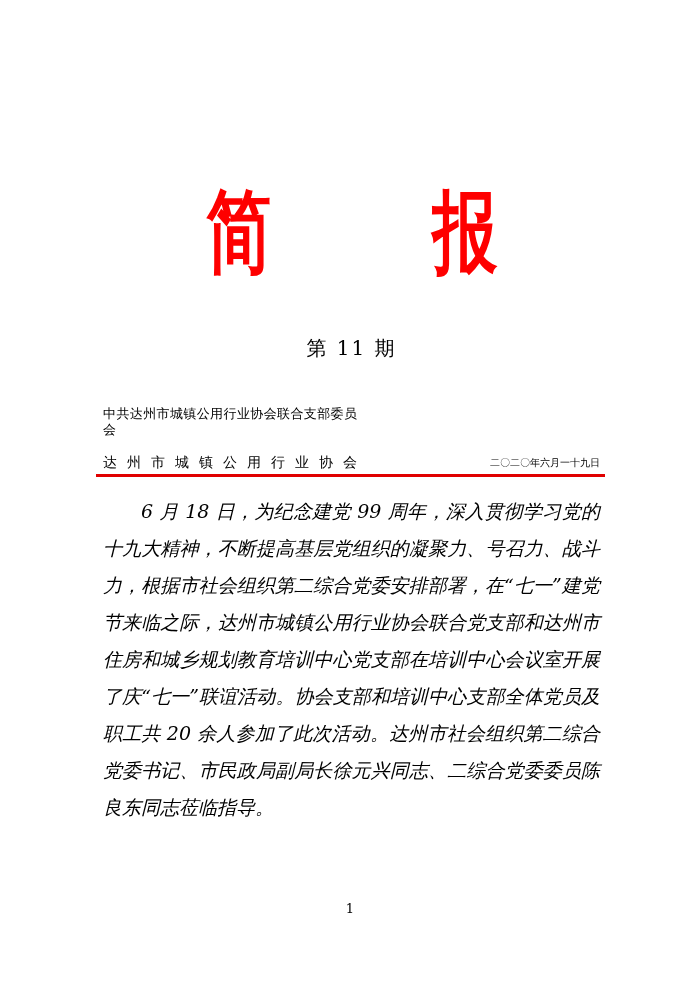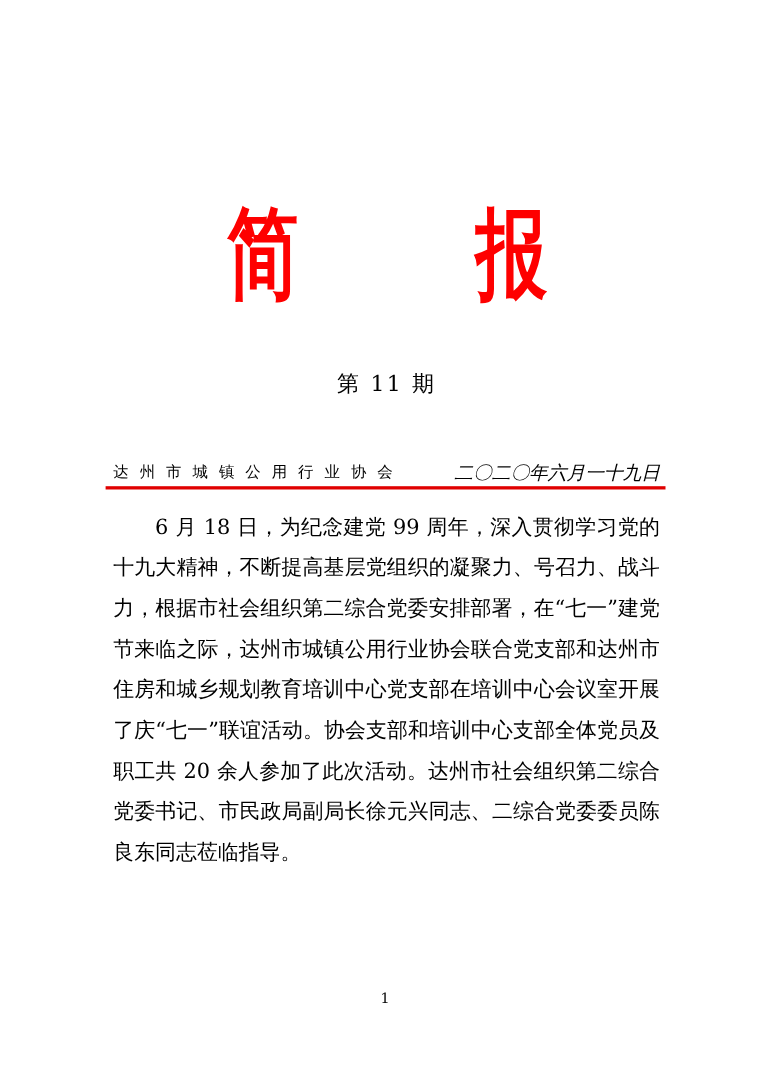--- a/index.html
+++ b/index.html
@@ -55,41 +55,41 @@
     text-align-last: justify;
   }
   .org-line2 {
     font-size: 14px;
     line-height: 17px;
     margin-top: 16px;
     text-align: justify;
     text-align-last: justify;
   }
   .issue-date {
-    font-size: 17px;
+    font-size: 10px;
     line-height: 17px;
     white-space: nowrap;
-    font-style: italic;
   }
   
   .red-rule {
     height: 3px;
     background: #e00000;
     margin: 3px -5px 0 -7px;
   }
   
   .body-text {
     margin-top: 16px;
     font-size: 19px;
     line-height: 37px;
     text-align: justify;
   }
   .body-text p {
     text-indent: 2em;
     margin: 0;
+    font-style: italic;
   }
   
   .page-number {
     position: absolute;
     top: 901px;
     left: 0;
     width: 100%;
     text-align: center;
     font-size: 13px;
   }
@@ -102,20 +102,21 @@
 
     <div class="masthead-title">
       <span class="tchar">简</span>
       <span class="tchar">报</span>
     </div>
 
     <div class="issue-line">第 11 期</div>
 
     <div class="header-row">
       <div class="org-lines">
+        <div class="org-line1">中共达州市城镇公用行业协会联合支部委员会</div>
         <div class="org-line2">达州市城镇公用行业协会</div>
       </div>
       <div class="issue-date">二〇二〇年六月一十九日</div>
     </div>
 
     <div class="red-rule"></div>
 
     <div class="body-text">
       <p>6 月 18 日，为纪念建党 99 周年，深入贯彻学习党的十九大精神，不断提高基层党组织的凝聚力、号召力、战斗力，根据市社会组织第二综合党委安排部署，在“七一”建党节来临之际，达州市城镇公用行业协会联合党支部和达州市住房和城乡规划教育培训中心党支部在培训中心会议室开展了庆“七一”联谊活动。协会支部和培训中心支部全体党员及职工共 20 余人参加了此次活动。达州市社会组织第二综合党委书记、市民政局副局长徐元兴同志、二综合党委委员陈良东同志莅临指导。</p>
     </div>

